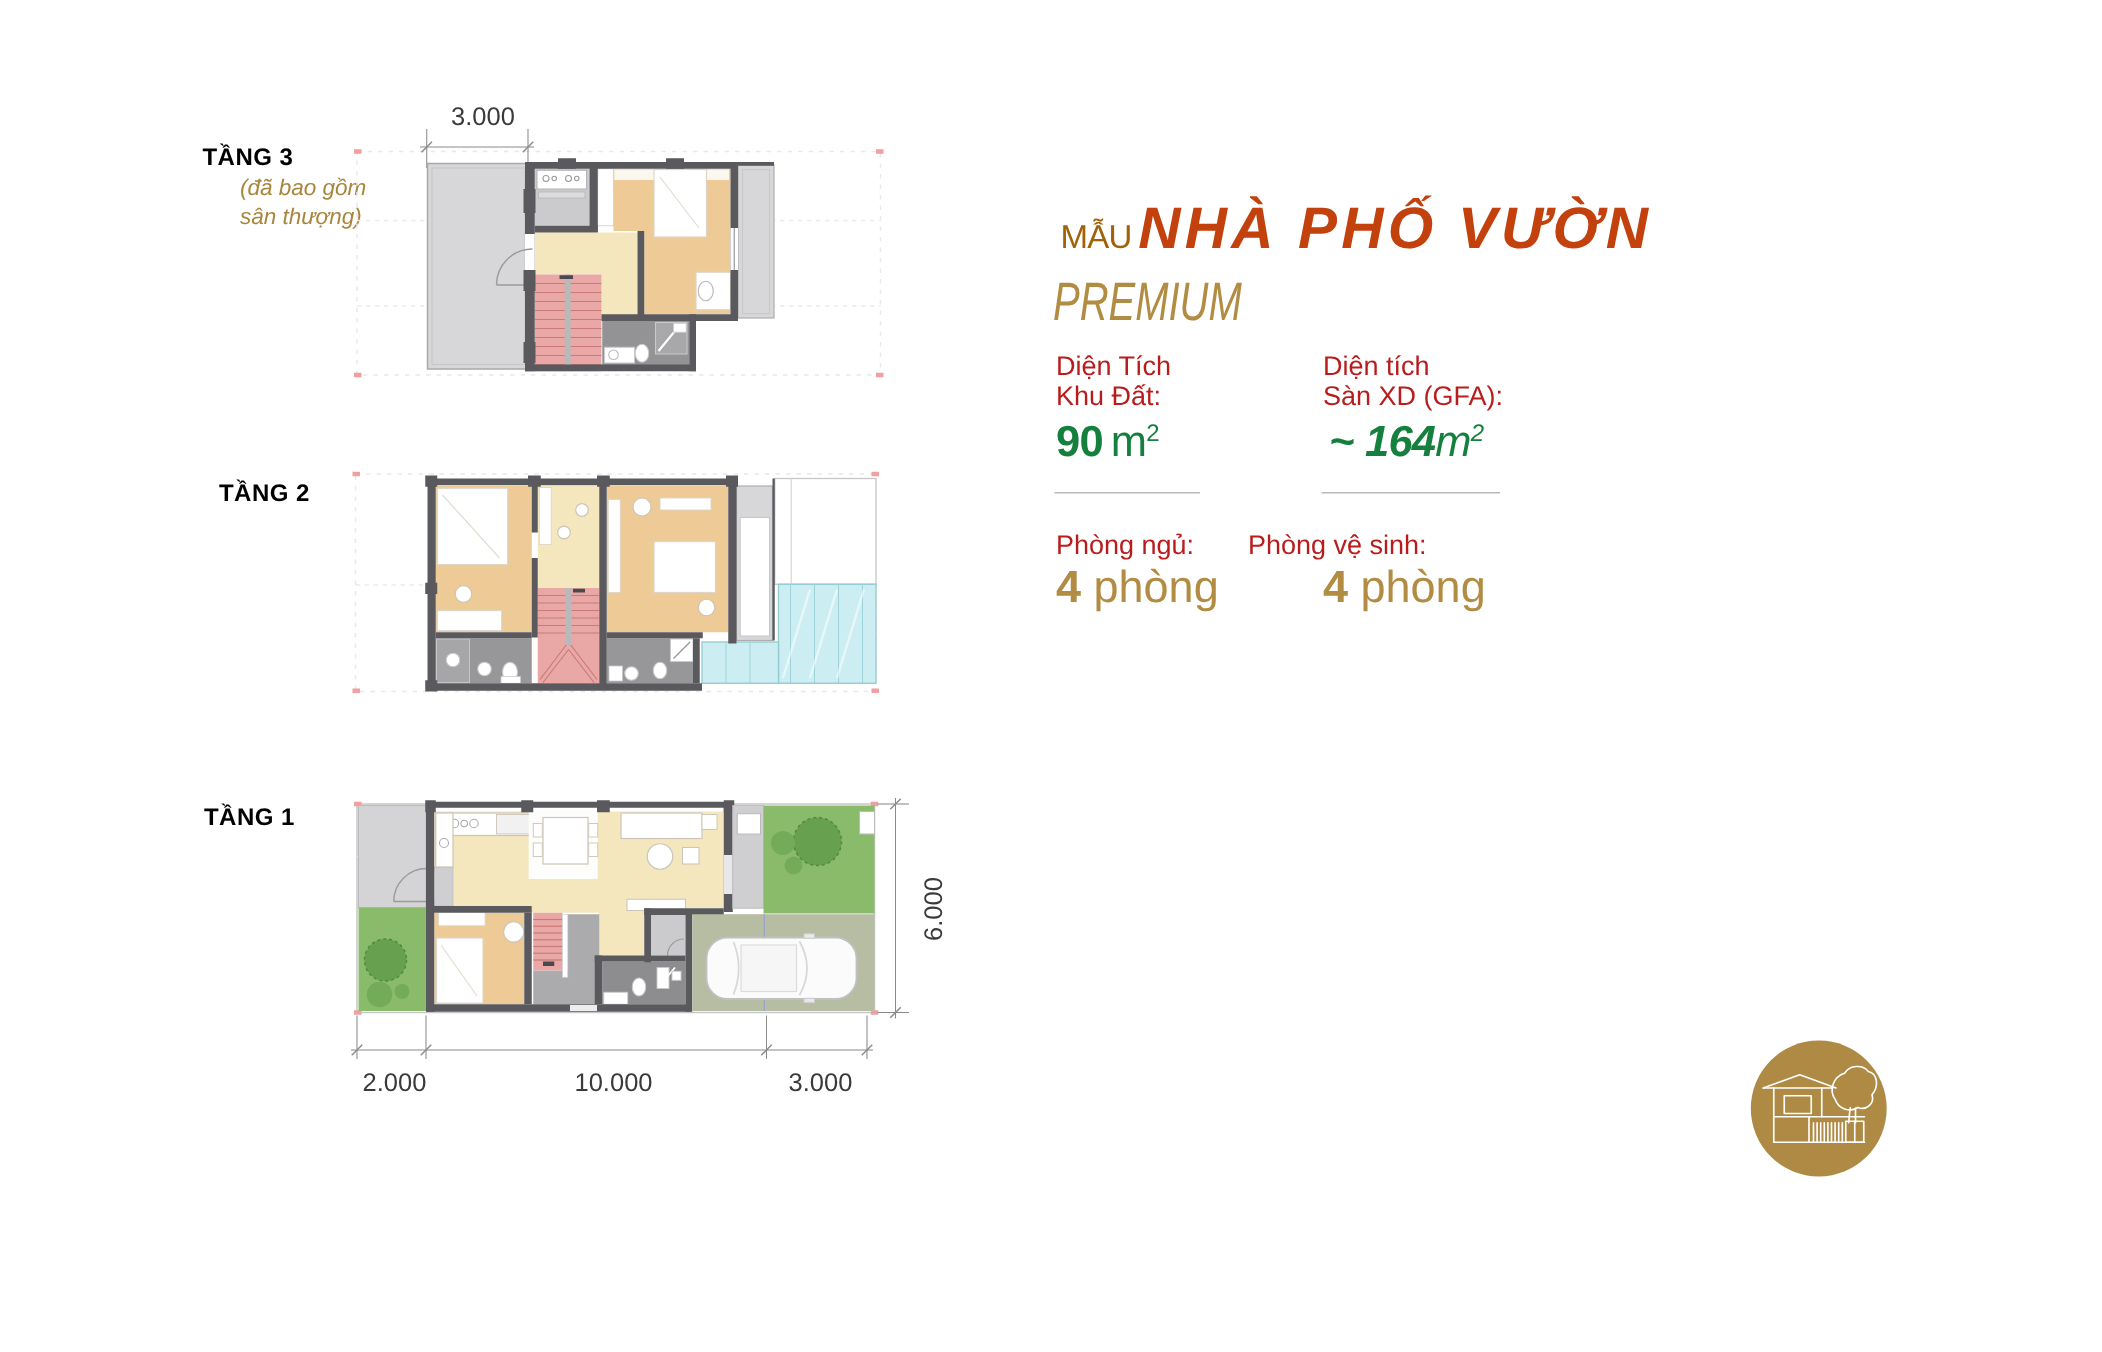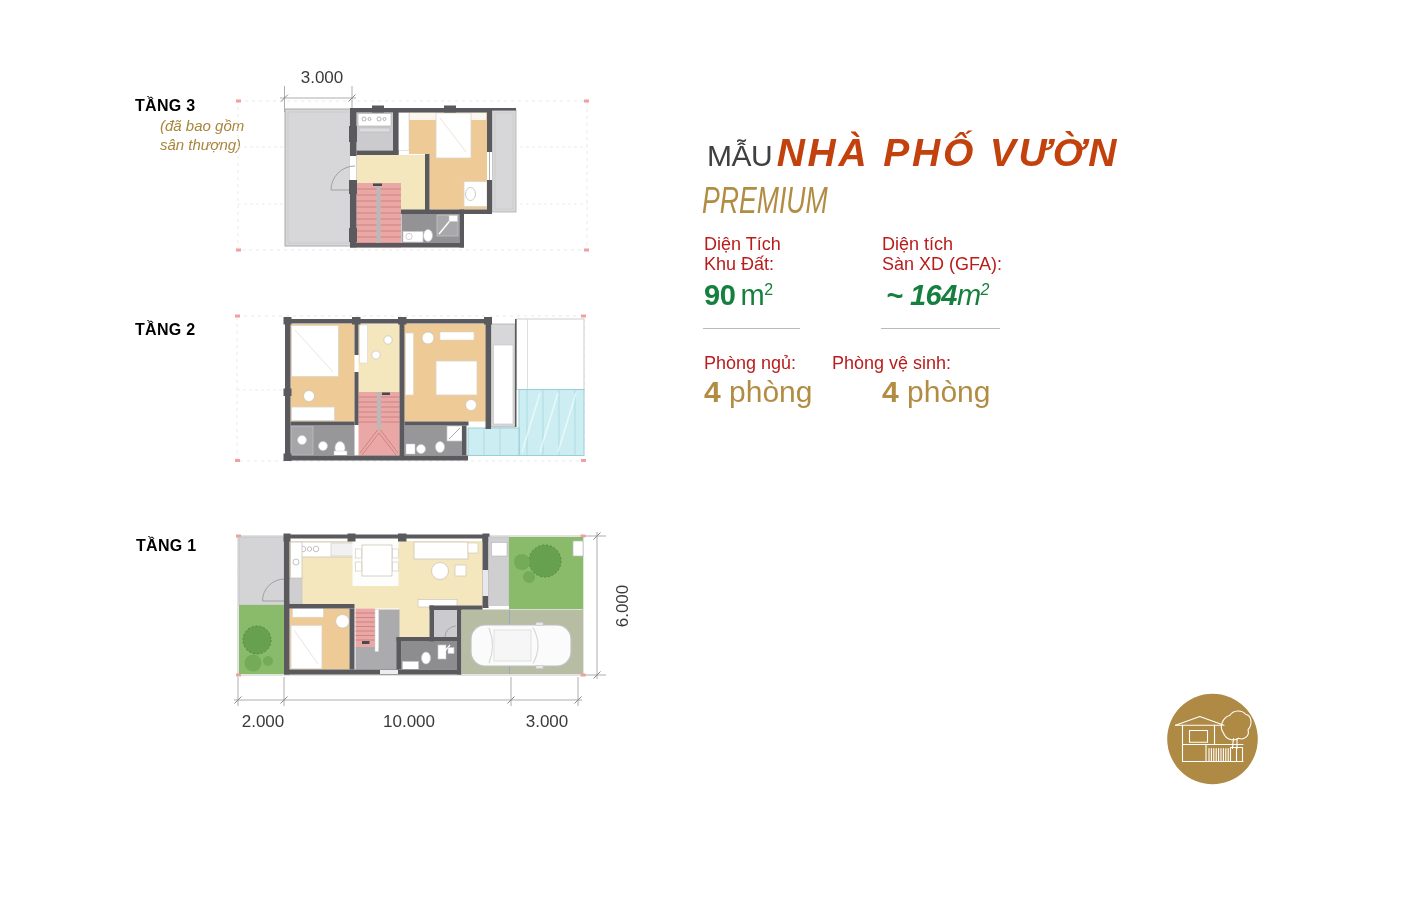--- a/index.html
+++ b/index.html
@@ -13,27 +13,27 @@
 sup{font-size:16px;vertical-align:10px;line-height:0;}
 .divider{position:absolute;height:1px;background:#b9b9b9;}
 </style>
 </head>
 <body>
 
 <div class="flabel" style="left:135px;top:97px;">TẦNG 3</div>
 
 <div class="fsub" style="left:136px;top:116px;margin-left:24px;">(đã bao gồm<br>sân thượng)</div>
 
-<div class="flabel" style="left:135px;top:321px;">TẦNG 2</div>
+<div class="flabel" style="left:146px;top:321px;">TẦNG 2</div>
 
 <div class="flabel" style="left:136px;top:537px;text-align:center;">TẦNG 1</div>
 
 <div class="abs" style="left:707px;top:131px;white-space:nowrap;">
   
-  <span style="font-size:30px;color:#404040;vertical-align:baseline;letter-spacing:-0.5px;">MẪU</span>
+  <span style="font-size:22px;color:#a16207;vertical-align:baseline;letter-spacing:-0.5px;">MẪU</span>
   <span style="font-size:39px;color:#c2410c;font-weight:bold;font-style:italic;letter-spacing:2.8px;">NHÀ PHỐ VƯỜN</span>
 </div>
 
 <div class="abs" style="left:702px;top:180px;font-size:36px;color:#b28c42;font-style:italic;transform:scaleX(.74);transform-origin:left top;">PREMIUM</div>
 
 <div class="lbl" style="left:704px;top:234px;">Diện Tích<br>Khu Đất:</div>
 
 <div class="val" style="left:704px;top:279px;">90 <span class="lt">m<sup>2</sup></span></div>
 
 <div class="lbl" style="left:882px;top:234px;">Diện tích<br>Sàn XD (GFA):</div>

